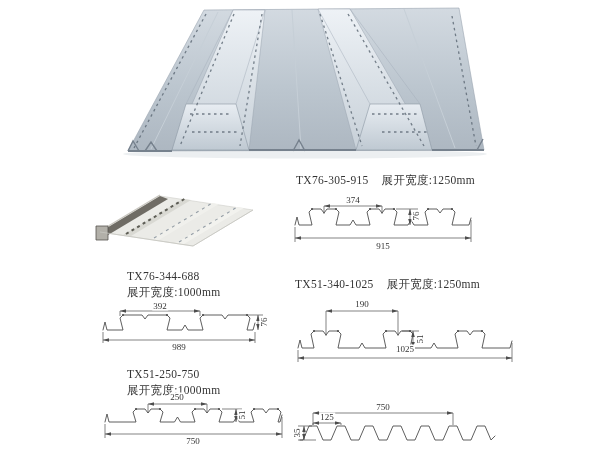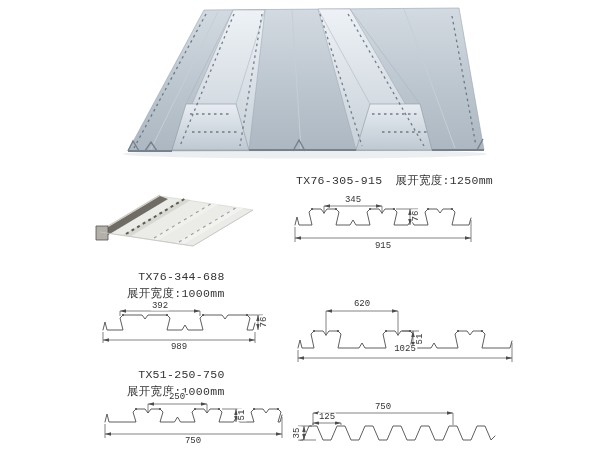--- a/index.html
+++ b/index.html
@@ -1,18 +1,18 @@
 <!DOCTYPE html>
 <html style="--line: #4d4d4d; --text: #333333; --bg: #ffffff;"><head>
 <meta charset="utf-8">
 <style>
   :root { --bg:#ffffff; --line:#4d4d4d; --text:#333333; }
   html,body{margin:0;padding:0;background:#fff;}
   .canvas{position:relative;width:600px;height:450px;background:var(--bg);overflow:hidden;
-          font-family:Liberation Mono, monospace;text-align:right;}
+          font-family:Liberation Serif, serif;}
   .canvas svg{position:absolute;left:0;top:0;}
   .ln{fill:none;stroke:var(--line);stroke-width:0.9;stroke-linejoin:round;stroke-linecap:round;}
   .ext{fill:none;stroke:var(--line);stroke-width:0.7;}
   .ar{fill:var(--line);stroke:none;}
   .dot{fill:var(--line);}
   .perf{fill:none;stroke:#5f6b77;stroke-width:1.3;stroke-dasharray:2.5,3.5;opacity:.85;}
   .slotf{fill:none;stroke:#7d8894;stroke-width:1.1;stroke-dasharray:3,4;opacity:.8;}
   .lbl{position:absolute;font-size:11.5px;color:var(--text);white-space:nowrap;letter-spacing:.3px;}
   .lbl .unfold{margin-left:13px;}
   .lbl.two .unfold{display:block;margin-left:0;margin-top:3px;}
@@ -192,33 +192,36 @@
         </g>
       </g>
   </svg>
 
   <div class="lbl" style="left:296px;top:173px">
     <span class="model">TX76-305-915</span><span class="unfold">展开宽度:1250mm</span>
   </div>
   <div class="lbl two" style="left:127px;top:270px">
     <span class="model">TX76-344-688</span><span class="unfold">展开宽度:1000mm</span>
   </div>
+  <div class="lbl" style="left:295px;top:277px">
+    <span class="model">TX51-340-1025</span><span class="unfold">展开宽度:1250mm</span>
+  </div>
   <div class="lbl two" style="left:127px;top:368px">
     <span class="model">TX51-250-750</span><span class="unfold">展开宽度:1000mm</span>
   </div>
 
-  <div class="dim" style="left:353px;top:200px">345</div>
+  <div class="dim" style="left:353px;top:200px">374</div>
   <div class="dim rot" style="left:416px;top:216px">76</div>
   <div class="dim" style="left:383px;top:246px">915</div>
 
   <div class="dim" style="left:160px;top:306px">392</div>
   <div class="dim rot" style="left:264px;top:322px">76</div>
   <div class="dim" style="left:179px;top:347px">989</div>
 
-  <div class="dim" style="left:362px;top:304px">620</div>
+  <div class="dim" style="left:362px;top:304px">190</div>
   <div class="dim rot" style="left:420px;top:339px">51</div>
   <div class="dim" style="left:405px;top:349px">1025</div>
 
   <div class="dim" style="left:177px;top:397px">250</div>
   <div class="dim rot" style="left:242px;top:415px">51</div>
   <div class="dim" style="left:193px;top:441px">750</div>
 
   <div class="dim" style="left:383px;top:407px">750</div>
   <div class="dim" style="left:327px;top:417px">125</div>
   <div class="dim rot" style="left:297px;top:433px">35</div>

